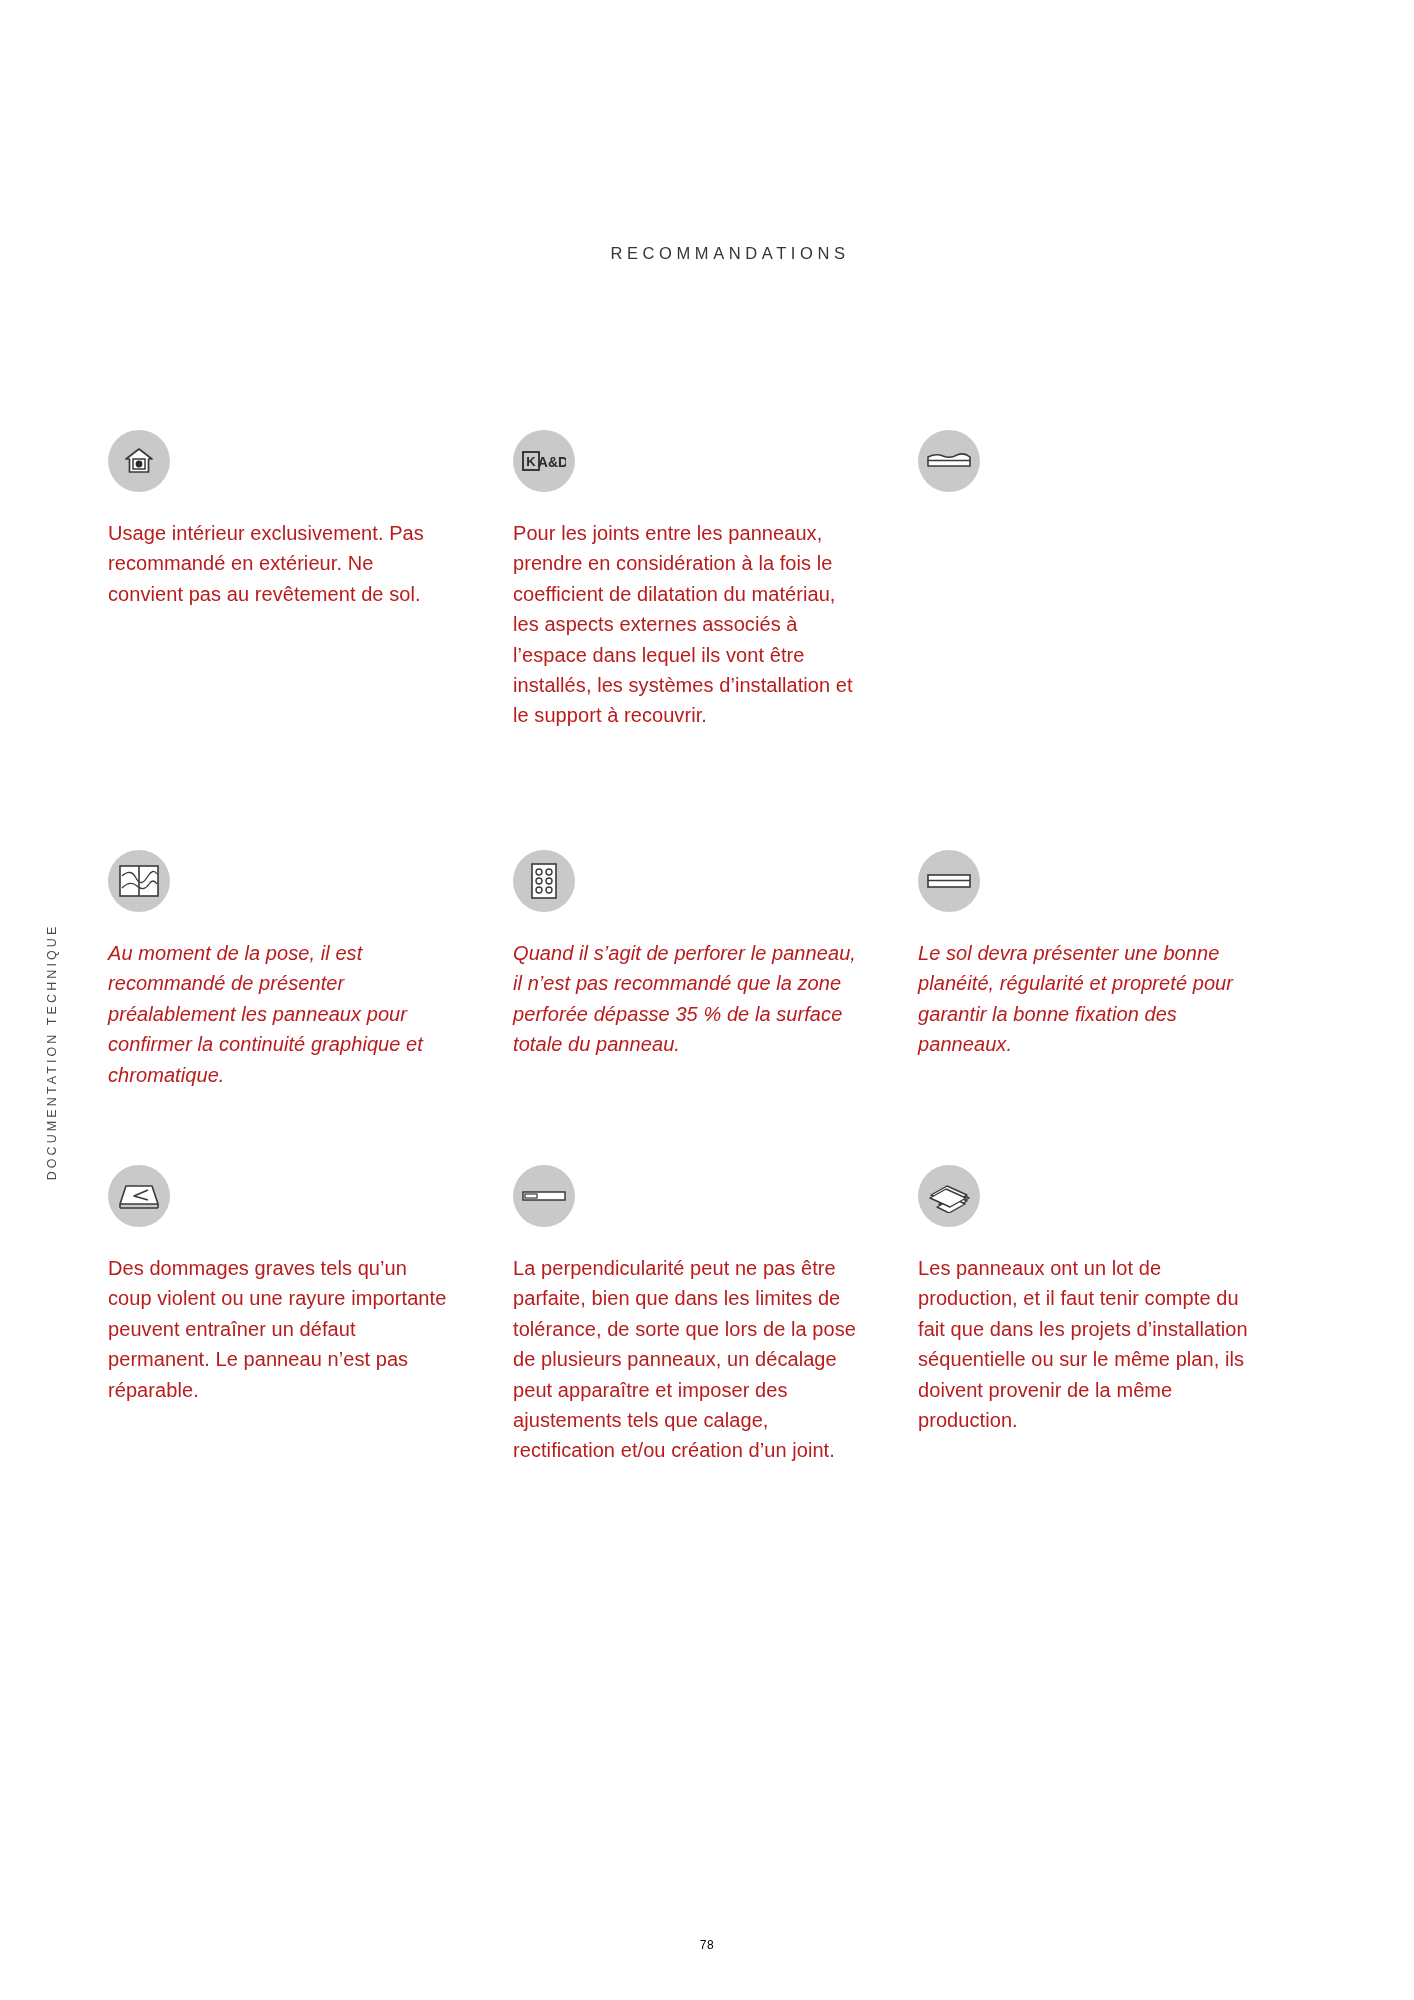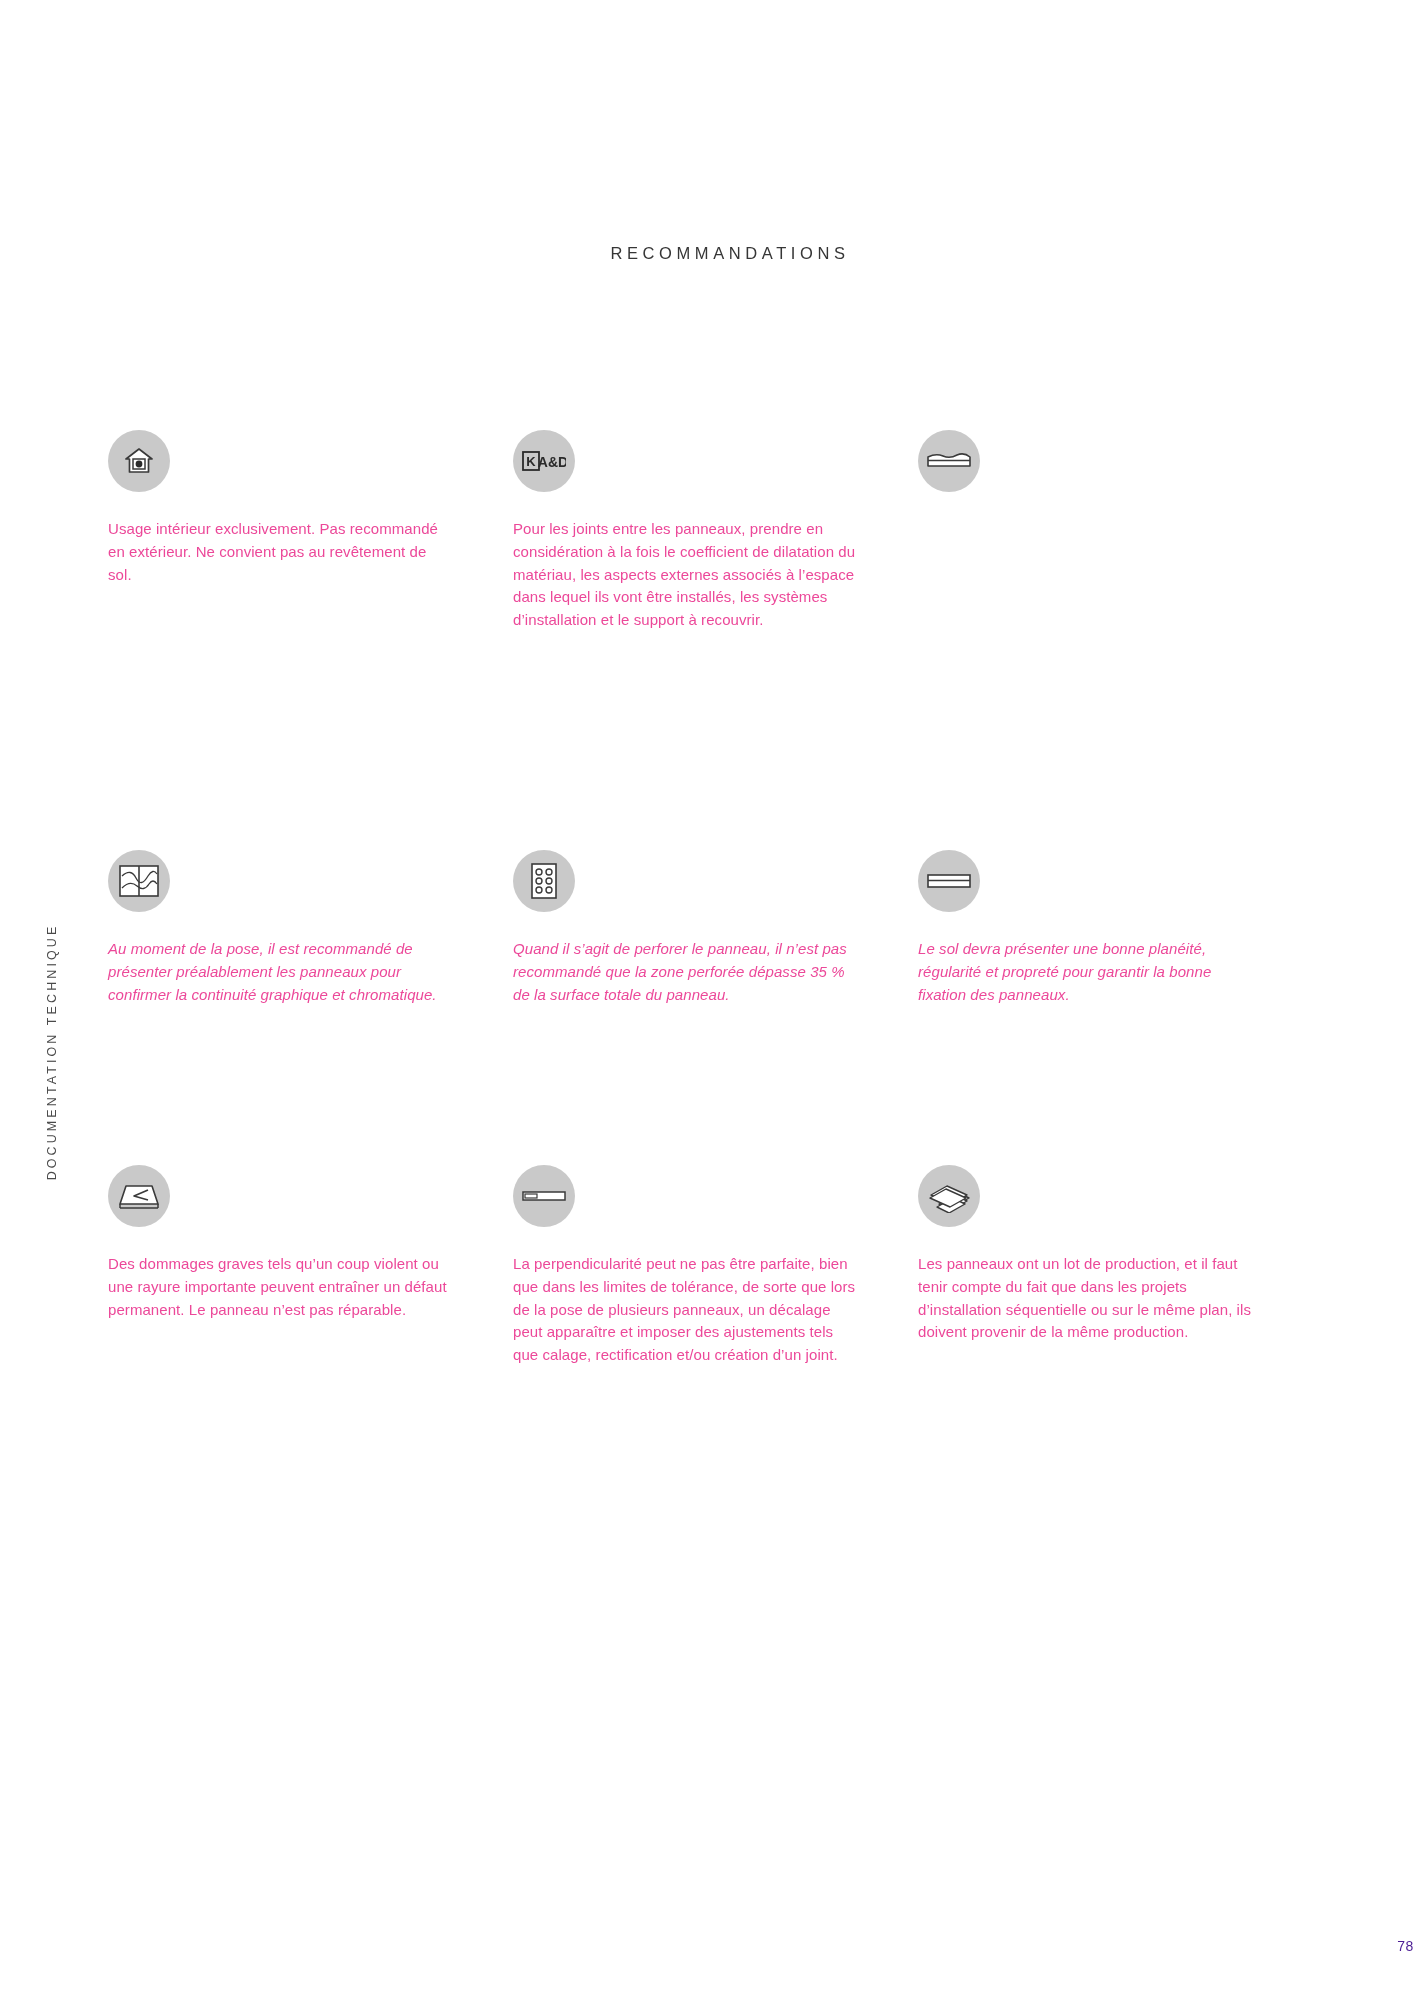--- a/index.html
+++ b/index.html
@@ -91,39 +91,39 @@
     background: #c9c9c9;
     display: flex;
     align-items: center;
     justify-content: center;
     margin-bottom: 26px;
   }
   .badge svg { display: block; }
 
   
   .copy {
-    font-size: 15px;
+    font-size: 20px;
     line-height: 1.52;
-    color: #ec4899;
+    color: #b91c1c;
     font-weight: 400;
     letter-spacing: 0.07px;
     max-width: 352px;
   }
 
   .cell-wide .copy { max-width: 360px; margin-top: 24px; }
 
   
   .page-number {
     position: absolute;
     left: 0;
     right: 0;
     top: 1938px;
-    text-align: right;
-    font-size: 14px;
-    color: #4c1d95;
+    text-align: center;
+    font-size: 12px;
+    color: #000000;
     letter-spacing: 0.6px;
   }
 </style>
 </head>
 <body>
 
 <div class="page">
 
   <div class="side-label">
     <div class="side-label-text">DOCUMENTATION TECHNIQUE</div>

